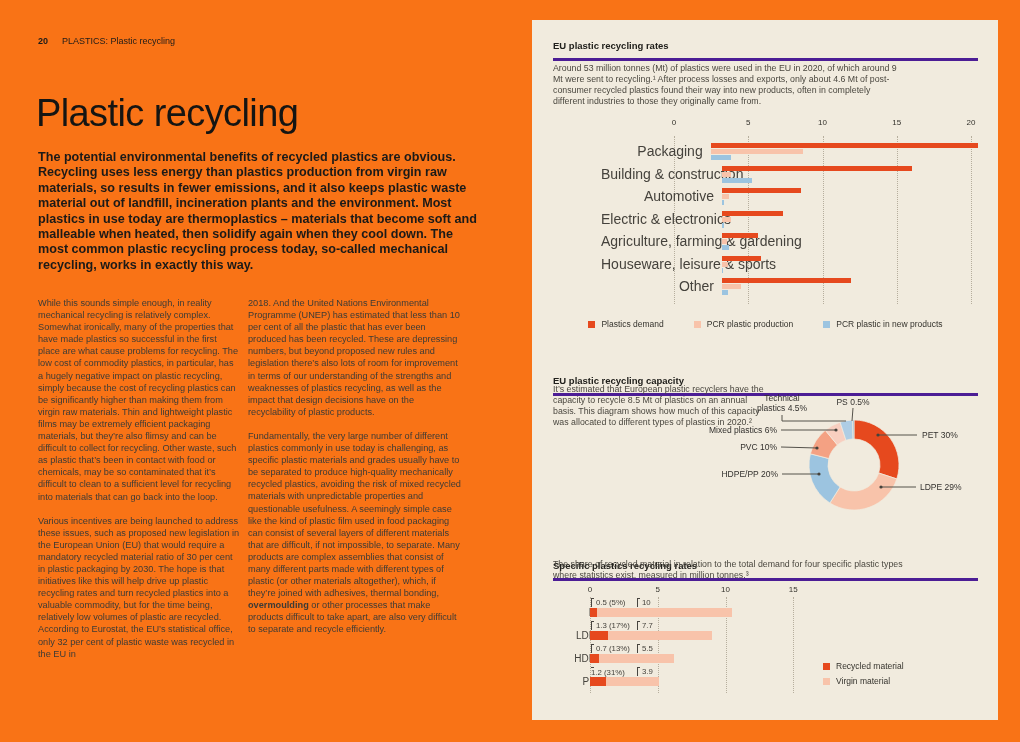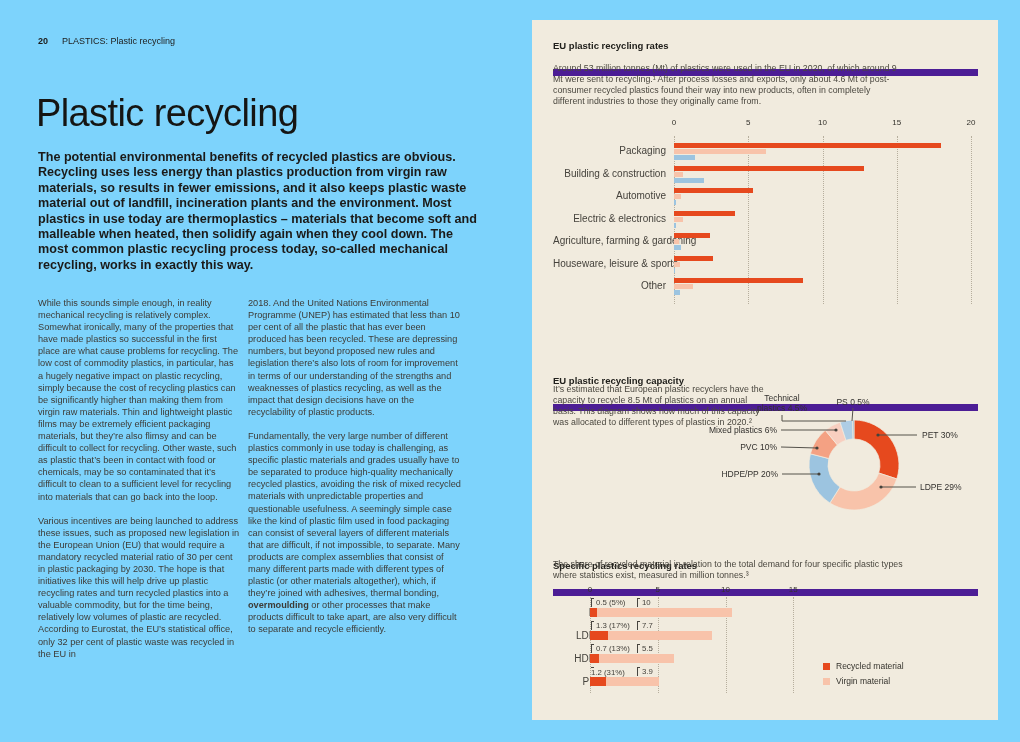--- a/index.html
+++ b/index.html
@@ -1,48 +1,48 @@
 <!DOCTYPE html>
 <html><head>
 <meta charset="utf-8">
 <style>
   * { margin:0; padding:0; box-sizing:border-box; }
   html,body { background:#ffffff; }
   body { font-family:"Liberation Sans", sans-serif; }
-  .page { position:relative; width:1020px; height:742px; background:#7dd3fc; overflow:hidden; }
+  .page { position:relative; width:1020px; height:742px; background:#f97316; overflow:hidden; }
 
   
   .runhead { position:absolute; left:38px; top:36px; font-size:9px; color:#1d1c1a; }
   .runhead .pnum { font-weight:bold; margin-right:14px; }
   .title { position:absolute; left:36px; top:92px; font-size:38px; font-weight:400; letter-spacing:-0.6px; color:#151513; }
   .intro { position:absolute; left:38px; top:150px; width:447px; font-size:12.6px; line-height:15.4px; font-weight:bold; color:#1b1a18; }
   .col { position:absolute; top:297px; font-size:9.2px; line-height:12.1px; color:#3d3b36; }
   .col p + p { margin-top:12px; }
   .col1 { left:38px; width:203px; }
   .col2 { left:248px; width:215px; }
 
   
   .panel { position:absolute; left:532px; top:20px; width:466px; height:700px; background:#f1ebde; }
-  .sec-head { position:absolute; left:21px; right:20px; font-size:9.5px; font-weight:bold; color:#21201c; padding-bottom:18px; border-bottom:7px solid #4c1d95; }
+  .sec-head { position:absolute; left:21px; right:20px; font-size:9.5px; font-weight:bold; color:#21201c; padding-bottom:7px; border-bottom:3px solid #4c1d95; }
   .s1h { top:20px; } .s2h { top:355px; } .s3h { top:516px;margin-top:24px; }
   .sec-body { position:absolute; left:21px; font-size:8.8px; line-height:11px; color:#4a473f; }
   .s1b { top:43px; width:348px; }
   .s2b { top:364px; width:213px; }
   .s3b { top:539px; width:372px; }
 
   #chart1 { position:absolute; left:21px; top:98px; width:425px; height:228px; }
   #donut  { position:absolute; left:21px; top:360px; width:425px; height:200px; }
   #chart3 { position:absolute; left:21px; top:565px; width:425px; height:135px; }
 
   .tick { position:absolute; top:0; transform:translateX(-50%); font-size:8px; color:#35332d; }
   .vgrid { position:absolute; width:0; border-left:1px dotted #b6ae9d; }
 
   .rows1 { position:absolute; top:22px; left:0; right:0; }
   .c1row { display:flex; height:22.5px; padding-top:3px; }
-  .c1label { width:113px; margin-right:8px; text-align:right; font-size:10px; color:#45423c; line-height:16px; white-space:nowrap; }
+  .c1label { width:113px; margin-right:8px; text-align:right; font-size:14px; color:#45423c; line-height:16px; white-space:nowrap;margin-left:48px; }
   .c1bar { height:5px; margin-bottom:1px; }
 
   .legend { position:absolute; left:0; right:0; display:flex; justify-content:center; gap:30px; }
   .legend1 { top:201px; }
   .lgitem { display:inline-flex; align-items:center; font-size:8.5px; color:#35332d; white-space:nowrap; }
   .swatch { width:7px; height:7px; display:inline-block; margin-right:6px; }
 
   .c3row { position:absolute; left:0; right:0; height:23px; }
   .c3label { position:absolute; left:18px; width:31px; top:11px; text-align:right; font-size:10px; color:#45423c; line-height:9px; }
   .c3bar { position:absolute; top:11px; height:9px; display:flex; }
@@ -140,20 +140,34 @@
             </div>
           </div>
           <div class="c1row">
             <div class="c1label">Other</div>
             <div class="c1bars">
               <div class="c1bar" style="width: 129.195px; background: rgb(230, 73, 30);"></div>
               <div class="c1bar" style="width: 19.305px; background: rgb(248, 195, 170);"></div>
               <div class="c1bar" style="width: 5.94px; background: rgb(156, 196, 224);"></div>
             </div>
           </div>
+        </div>
+        <div class="legend legend1">
+          <span class="lgitem">
+            <span class="swatch" style="background: rgb(230, 73, 30);"></span>
+            <span>Plastics demand</span>
+          </span>
+          <span class="lgitem">
+            <span class="swatch" style="background: rgb(248, 195, 170);"></span>
+            <span>PCR plastic production</span>
+          </span>
+          <span class="lgitem">
+            <span class="swatch" style="background: rgb(156, 196, 224);"></span>
+            <span>PCR plastic in new products</span>
+          </span>
         </div>
       </div>
 
     <h2 class="sec-head s2h">EU plastic recycling capacity</h2>
     <p class="sec-body s2b">It’s estimated that European plastic recyclers have the capacity to recycle 8.5 Mt of plastics on an annual basis. This diagram shows how much of this capacity was allocated to different types of plastics in 2020.²</p>
     <div id="donut">
       <svg id="donut-svg" width="425" height="200">
           <path d="M301 40 A45 45 0 0 1 343.7975432332819 98.90576474687263 L325.727469423674 93.03444185374863 A26 26 0 0 0 301 59 Z" fill="#e6491e" stroke="#f1ebde" stroke-width="0.75"></path>
           <path d="M343.7975432332819 98.90576474687263 A45 45 0 0 1 276.8877942259452 122.99475664759069 L287.0685033305461 106.9525260630524 A26 26 0 0 0 325.727469423674 93.03444185374863 Z" fill="#f8c3aa" stroke="#f1ebde" stroke-width="0.75"></path>
           <path d="M276.8877942259452 122.99475664759069 A45 45 0 0 1 257.4137577492116 73.80895507758157 L275.81683781065556 78.5340629337138 A26 26 0 0 0 287.0685033305461 106.9525260630524 Z" fill="#9cc4e0" stroke="#f1ebde" stroke-width="0.75"></path>

